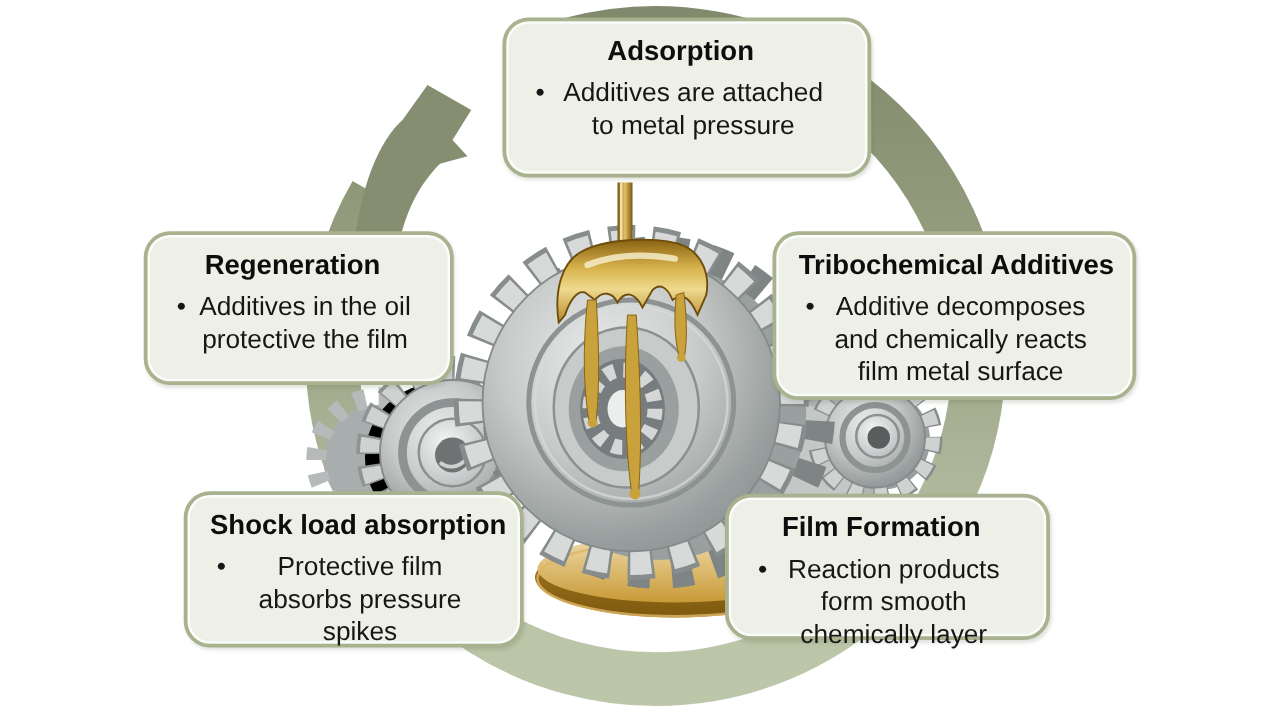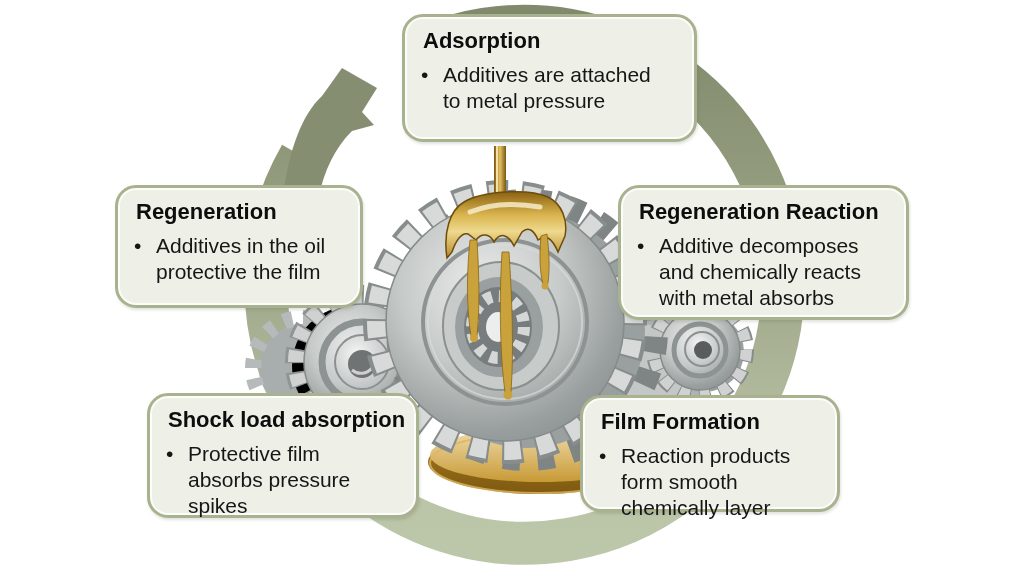--- a/index.html
+++ b/index.html
@@ -2,20 +2,21 @@
 <html><head>
 <meta charset="utf-8">
 <style>
   html,body{margin:0;padding:0;background:#ffffff;}
   .stage{
     position:relative;
     width:1022px;height:575px;
     overflow:hidden;
     background:#ffffff;
     font-family:"Liberation Sans", sans-serif;
+    text-align:center;
   }
   .illustration{
     position:absolute;left:0;top:0;width:1022px;height:575px;
   }
   .step-box{
     position:absolute;
     box-sizing:border-box;
     background:#eef0e7;
     border:3px solid #a9b28e;
     border-radius:21px;
@@ -185,24 +186,24 @@
 
   <div class="step-box" id="box-adsorption">
     <div class="step-title">Adsorption</div>
     <div class="step-bullet">
       <span class="bullet-glyph">•</span>
       <span class="bullet-text">Additives are attached to metal pressure</span>
     </div>
   </div>
 
   <div class="step-box" id="box-tribo">
-    <div class="step-title">Regeneration Reaction</div>
-    <div class="step-bullet">
-      <span class="bullet-glyph">•</span>
-      <span class="bullet-text">Additive decomposes and chemically reacts with metal absorbs</span>
+    <div class="step-title">Tribochemical Additives</div>
+    <div class="step-bullet">
+      <span class="bullet-glyph">•</span>
+      <span class="bullet-text">Additive decomposes and chemically reacts film metal surface</span>
     </div>
   </div>
 
   <div class="step-box" id="box-film">
     <div class="step-title">Film Formation</div>
     <div class="step-bullet">
       <span class="bullet-glyph">•</span>
       <span class="bullet-text">Reaction products form smooth chemically layer</span>
     </div>
   </div>

